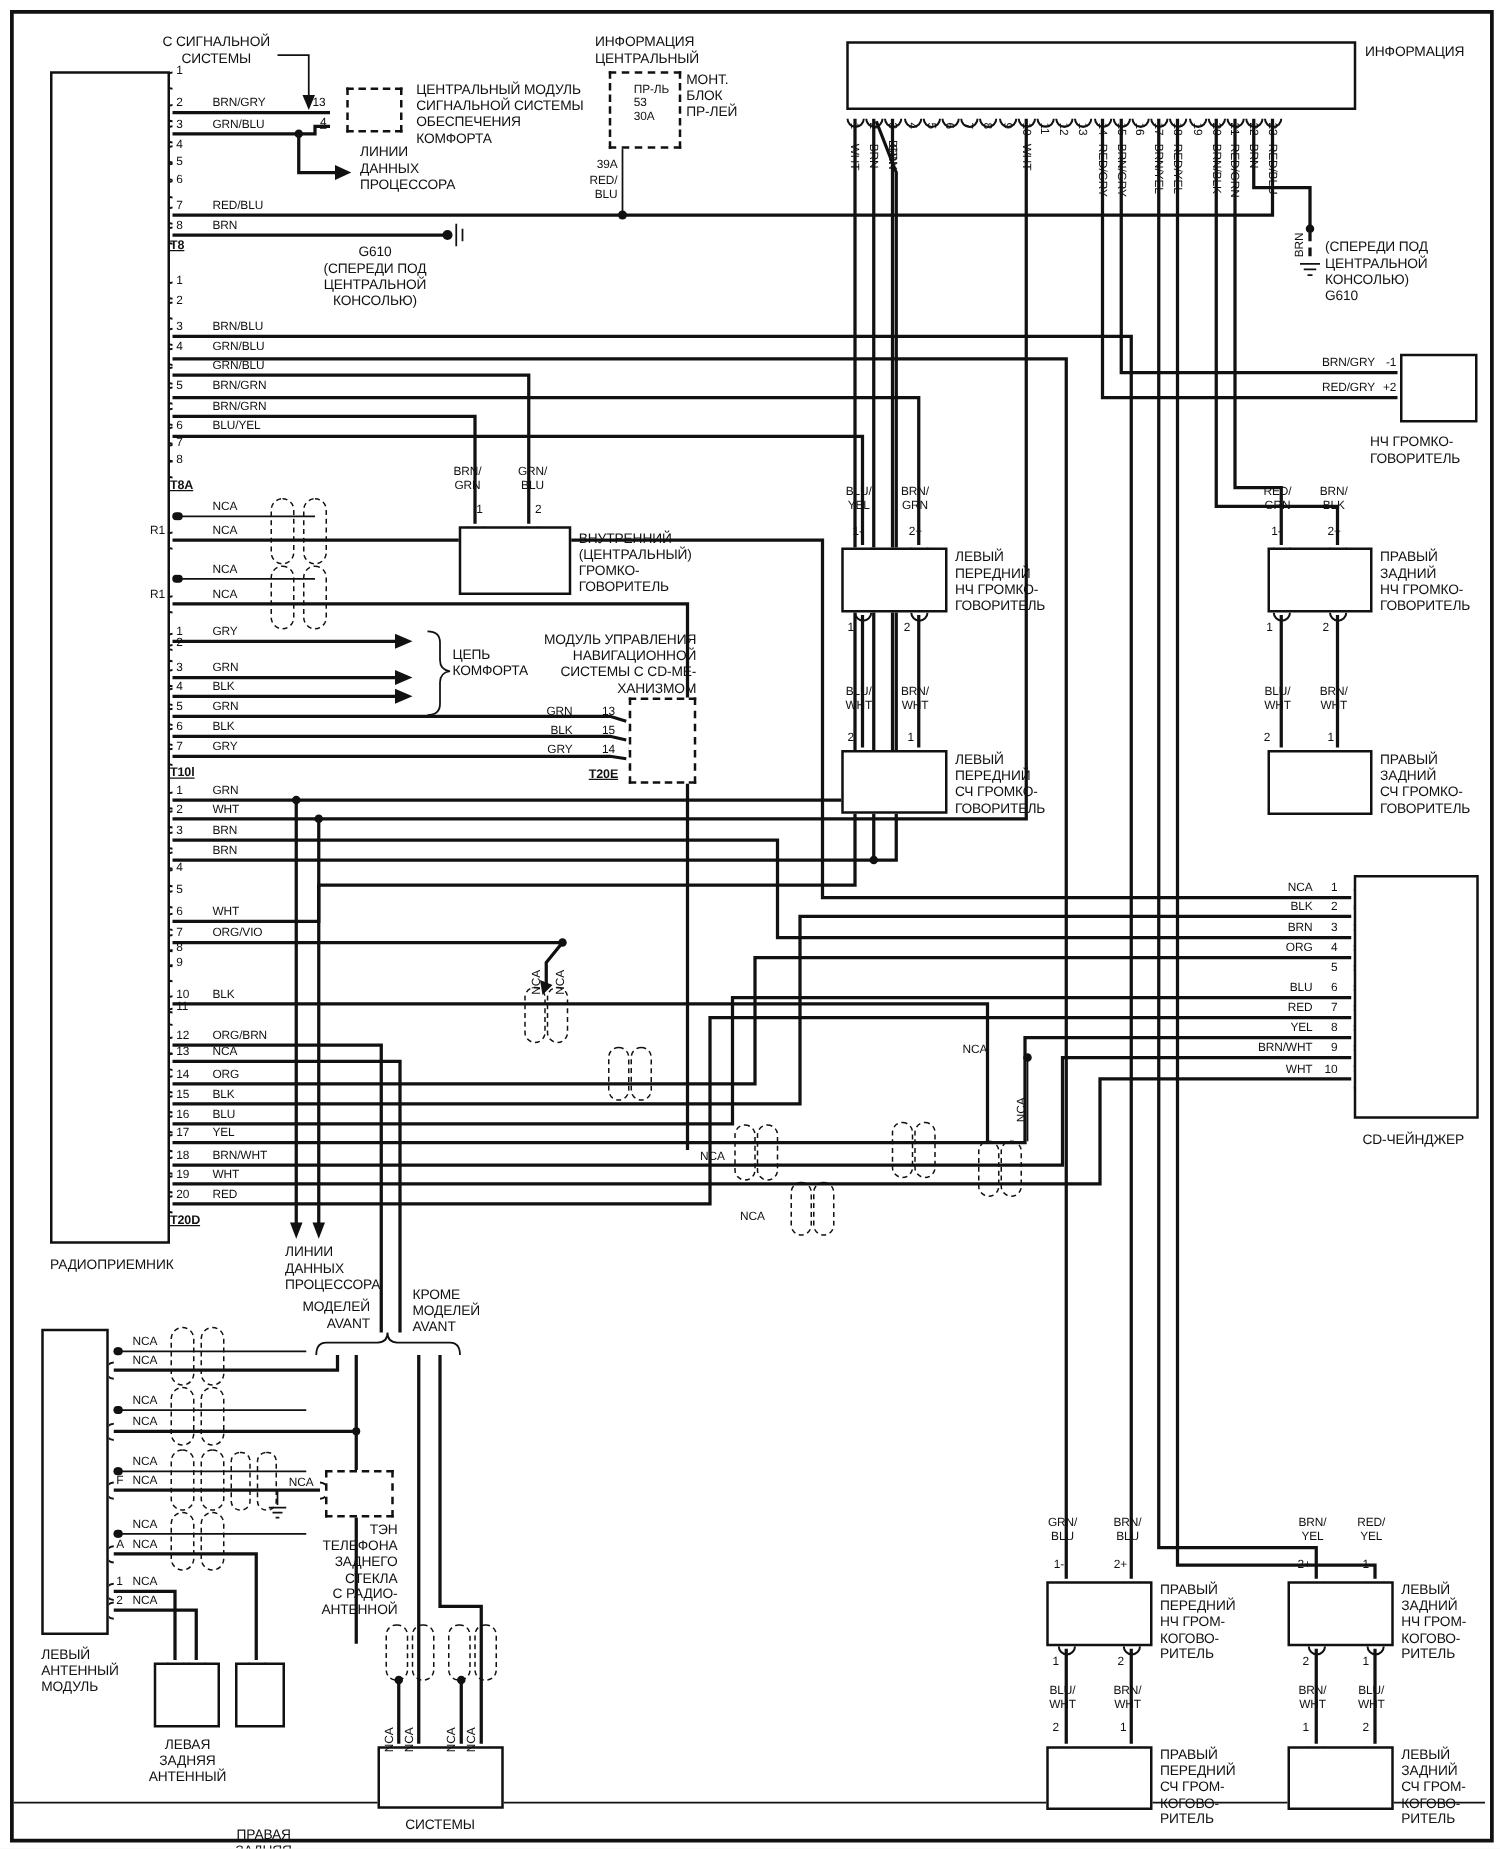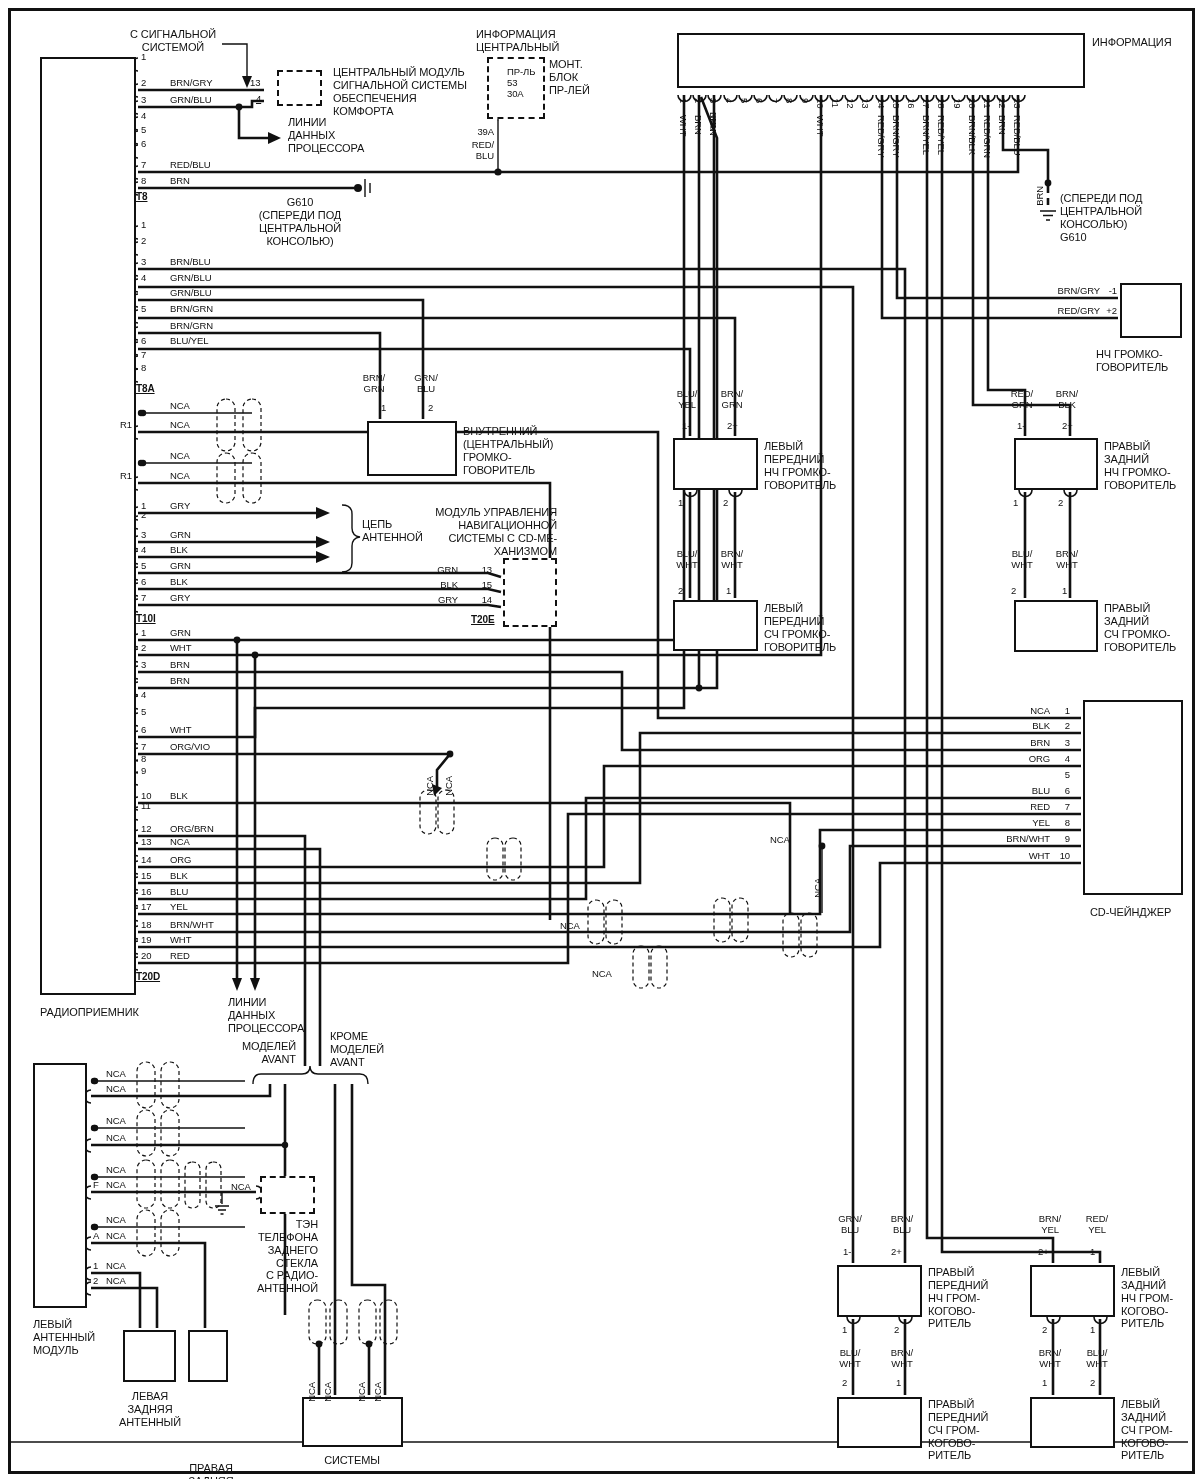--- a/index.html
+++ b/index.html
@@ -349,21 +349,21 @@
       <div class="box" style="left: 123px; top: 1330px; width: 53px; height: 52px;"></div>
       <div class="box" style="left: 188px; top: 1330px; width: 40px; height: 52px;"></div>
       <div class="box" style="left: 302px; top: 1397px; width: 101px; height: 50px;"></div>
       <div class="box" style="left: 837px; top: 1265px; width: 85px; height: 52px;"></div>
       <div class="box" style="left: 837px; top: 1397px; width: 85px; height: 51px;"></div>
       <div class="box" style="left: 1030px; top: 1265px; width: 85px; height: 52px;"></div>
       <div class="box" style="left: 1030px; top: 1397px; width: 85px; height: 51px;"></div>
     </div>
   <div id="texts">
       <div class="lbl c" style="left: 173px; top: 28px;">С СИГНАЛЬНОЙ
-СИСТЕМОЙ</div>
+СИСТЕМЫ</div>
       <div class="lbl" style="left: 333px; top: 66px;">ЦЕНТРАЛЬНЫЙ МОДУЛЬ
 СИГНАЛЬНОЙ СИСТЕМЫ
 ОБЕСПЕЧЕНИЯ
 КОМФОРТА</div>
       <div class="lbl s" style="left: 250px; top: 77px;">13</div>
       <div class="lbl s u" style="left: 256px; top: 93px;">4</div>
       <div class="lbl" style="left: 288px; top: 116px;">ЛИНИИ
 ДАННЫХ
 ПРОЦЕССОРА</div>
       <div class="lbl" style="left: 476px; top: 28px;">ИНФОРМАЦИЯ
@@ -398,21 +398,21 @@
       <div class="lbl s" style="left: 428px; top: 402px;">2</div>
       <div class="lbl" style="left: 463px; top: 425px;">ВНУТРЕННИЙ
 (ЦЕНТРАЛЬНЫЙ)
 ГРОМКО-
 ГОВОРИТЕЛЬ</div>
       <div class="lbl r" style="left: 557px; top: 506px;">МОДУЛЬ УПРАВЛЕНИЯ
 НАВИГАЦИОННОЙ
 СИСТЕМЫ С CD-МЕ-
 ХАНИЗМОМ</div>
       <div class="lbl" style="left: 362px; top: 518px;">ЦЕПЬ
-АНТЕННОЙ</div>
+КОМФОРТА</div>
       <div class="lbl s c" style="left: 687px; top: 388px;">BLU/
 YEL</div>
       <div class="lbl s c" style="left: 732px; top: 388px;">BRN/
 GRN</div>
       <div class="lbl s" style="left: 682px; top: 420px;">1-</div>
       <div class="lbl s" style="left: 727px; top: 420px;">2+</div>
       <div class="lbl" style="left: 764px; top: 440px;">ЛЕВЫЙ
 ПЕРЕДНИЙ
 НЧ ГРОМКО-
 ГОВОРИТЕЛЬ</div>

